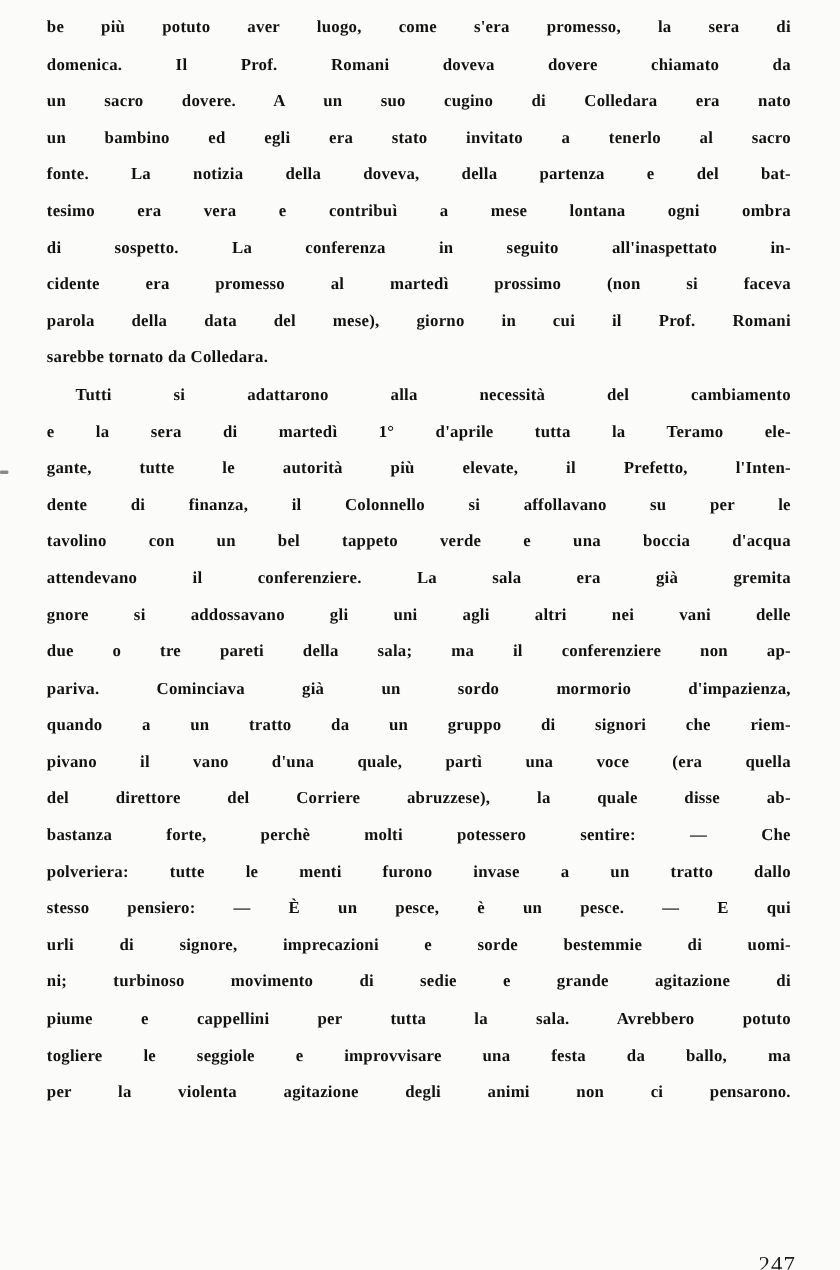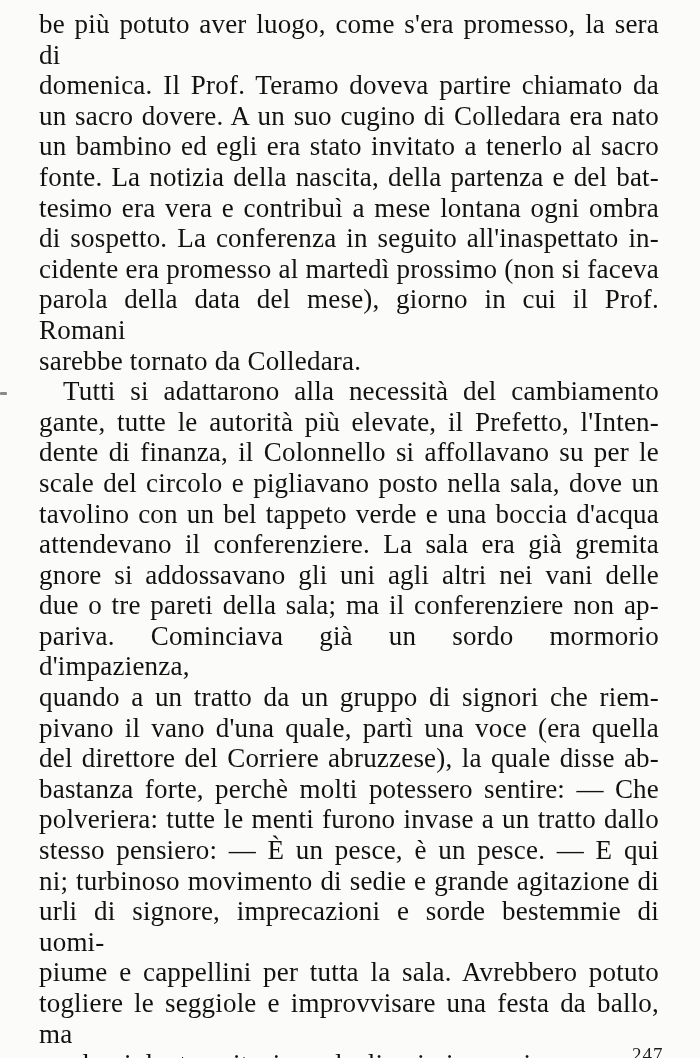--- a/index.html
+++ b/index.html
@@ -19,22 +19,22 @@
     position: absolute;
     inset: 0;
   }
   .text-block {
     position: absolute;
     left: 39px;
     top: 9px;
     width: 620px;
   }
   .line {
-    font-size: 27px;
-    font-weight: 400;
+    font-size: 14px;
+    font-weight: 700;
     line-height: 30.6px;
     text-align: justify;
     text-align-last: justify;
     text-justify: inter-word;
     letter-spacing: 0.2px;
     white-space: normal;
   }
   .line.para-end {
     text-align-last: left;
   }
@@ -62,46 +62,46 @@
 </style>
 </head>
 <body>
 
 <div class="page">
   <div class="scan-mark"></div>
 
   <div class="text-block">
 
     <div class="line">be più potuto aver luogo, come s'era promesso, la sera di</div>
-    <div class="line">domenica. Il Prof. Teramo doveva partire chiamato da</div>
+    <div class="line">domenica. Il Prof. Romani doveva dovere chiamato da</div>
     <div class="line">un sacro dovere. A un suo cugino di Colledara era nato</div>
     <div class="line">un bambino ed egli era stato invitato a tenerlo al sacro</div>
-    <div class="line">fonte. La notizia della nascita, della partenza e del bat-</div>
+    <div class="line">fonte. La notizia della doveva, della partenza e del bat-</div>
     <div class="line">tesimo era vera e contribuì a mese lontana ogni ombra</div>
     <div class="line">di sospetto. La conferenza in seguito all'inaspettato in-</div>
     <div class="line">cidente era promesso al martedì prossimo (non si faceva</div>
     <div class="line">parola della data del mese), giorno in cui il Prof. Romani</div>
     <div class="line para-end">sarebbe tornato da Colledara.</div>
 
     <div class="line para-start">Tutti si adattarono alla necessità del cambiamento</div>
+    <div class="line">e la sera di martedì 1° d'aprile tutta la Teramo ele-</div>
     <div class="line">gante, tutte le autorità più elevate, il Prefetto, l'Inten-</div>
     <div class="line">dente di finanza, il Colonnello si affollavano su per le</div>
-    <div class="line">scale del circolo e pigliavano posto nella sala, dove un</div>
     <div class="line">tavolino con un bel tappeto verde e una boccia d'acqua</div>
     <div class="line">attendevano il conferenziere. La sala era già gremita</div>
     <div class="line">gnore si addossavano gli uni agli altri nei vani delle</div>
     <div class="line">due o tre pareti della sala; ma il conferenziere non ap-</div>
     <div class="line">pariva. Cominciava già un sordo mormorio d'impazienza,</div>
     <div class="line">quando a un tratto da un gruppo di signori che riem-</div>
     <div class="line">pivano il vano d'una quale, partì una voce (era quella</div>
     <div class="line">del direttore del Corriere abruzzese), la quale disse ab-</div>
     <div class="line">bastanza forte, perchè molti potessero sentire: — Che</div>
     <div class="line">polveriera: tutte le menti furono invase a un tratto dallo</div>
     <div class="line">stesso pensiero: — È un pesce, è un pesce. — E qui</div>
+    <div class="line">urli di signore, imprecazioni e sorde bestemmie di uomi-</div>
     <div class="line">ni; turbinoso movimento di sedie e grande agitazione di</div>
-    <div class="line">urli di signore, imprecazioni e sorde bestemmie di uomi-</div>
     <div class="line">piume e cappellini per tutta la sala. Avrebbero potuto</div>
     <div class="line">togliere le seggiole e improvvisare una festa da ballo, ma</div>
     <div class="line">per la violenta agitazione degli animi non ci pensarono.</div>
   </div>
 
   <div class="page-number">247</div>
 </div>
 
 </body></html>

